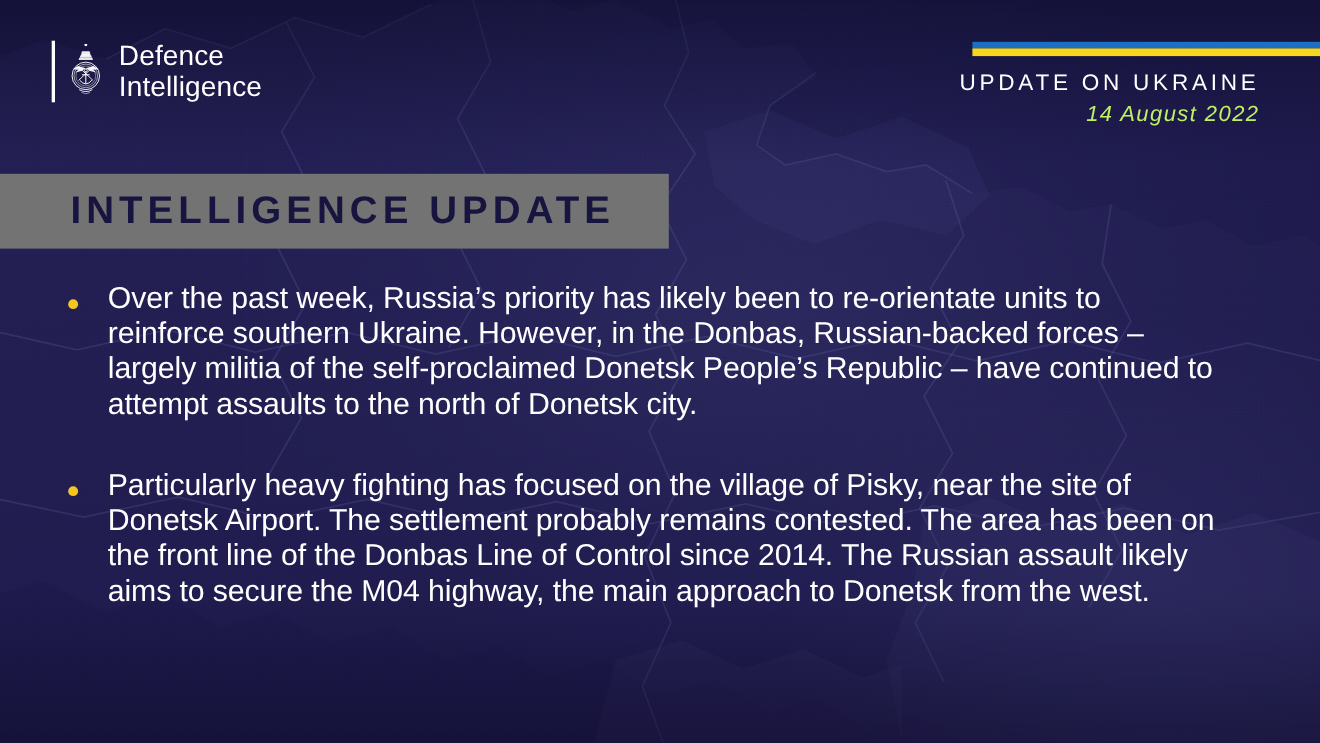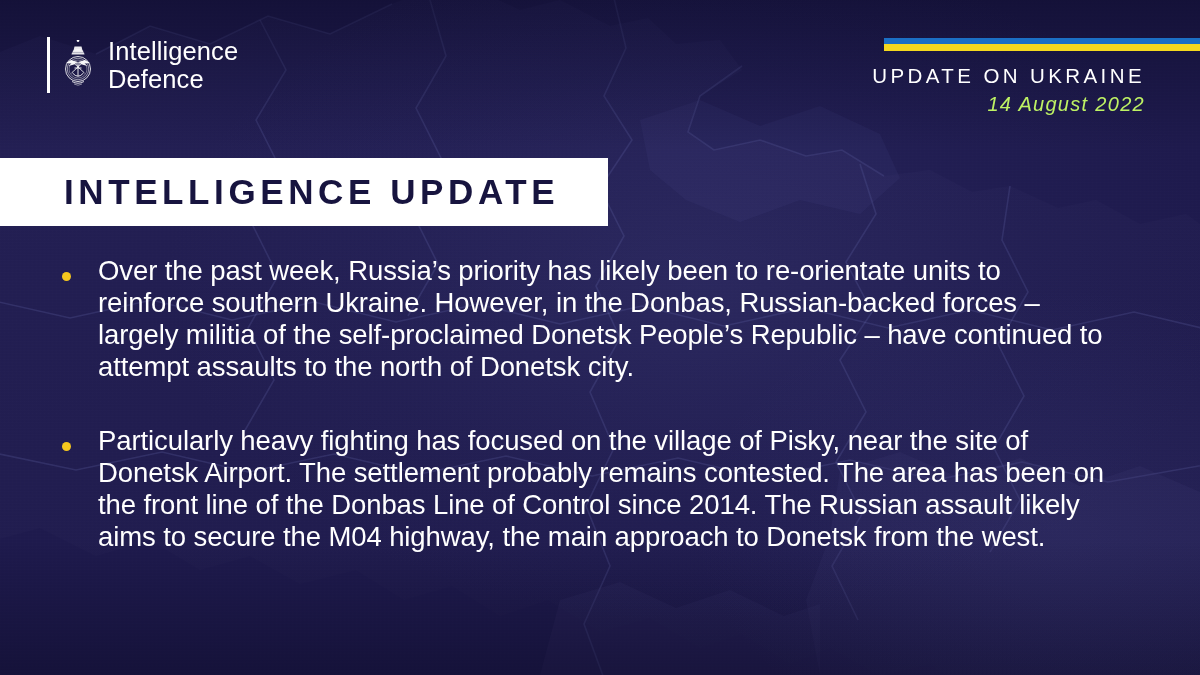--- a/index.html
+++ b/index.html
@@ -84,21 +84,21 @@
     letter-spacing:1.3px;
     font-weight:400;
     white-space:nowrap;
     margin-top:5px;
   }
 
   
   .banner {
     position:absolute; left:0; top:158px;
     width:608px; height:68px;
-    background:#ffffff;
+    background:#737373;
     display:flex; align-items:center;
   }
   .banner-text {
     margin-left:64px;
     color:#17143f;
     font-size:35px;
     font-weight:bold;
     letter-spacing:4.6px;
     white-space:nowrap;
   }
@@ -208,22 +208,22 @@
         <line x1="27" y1="56" x2="41" y2="56"></line>
         <path d="M23,66 Q34,79 45,66"></path>
       </g>
       <circle cx="34" cy="48" r="2.6" fill="none" stroke="#ffffff" stroke-width="1.6"></circle>
 
       <path d="M22,83 Q34,90 46,83" fill="none" stroke="#ffffff" stroke-width="1.6"></path>
       <path d="M26,88 Q34,93 42,88" fill="none" stroke="#ffffff" stroke-width="1.2" stroke-opacity="0.8"></path>
     </svg>
 
     <div class="brand-words">
+      <div>Defence</div>
       <div>Intelligence</div>
-      <div>Defence</div>
     </div>
   </div>
 
   <div class="flagbar">
     <div class="fb-blue"></div>
     <div class="fb-yellow"></div>
   </div>
 
   <div class="headline-block">
     <div class="update-title">UPDATE ON UKRAINE</div>

